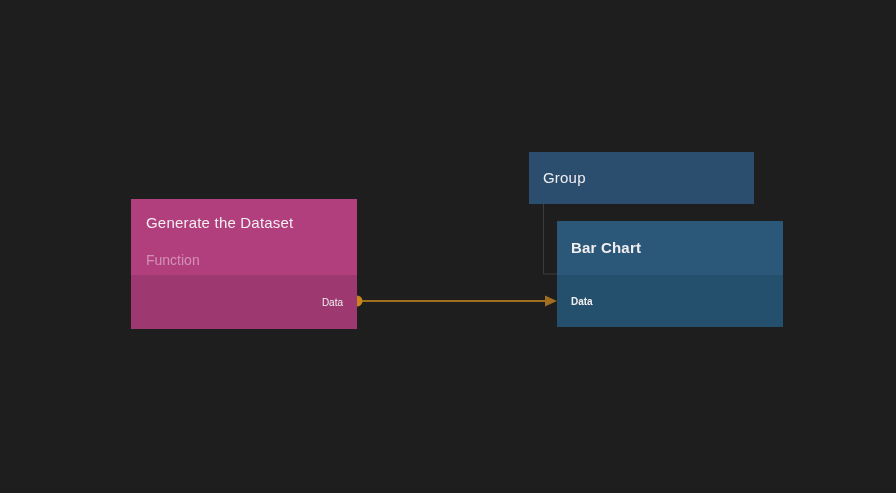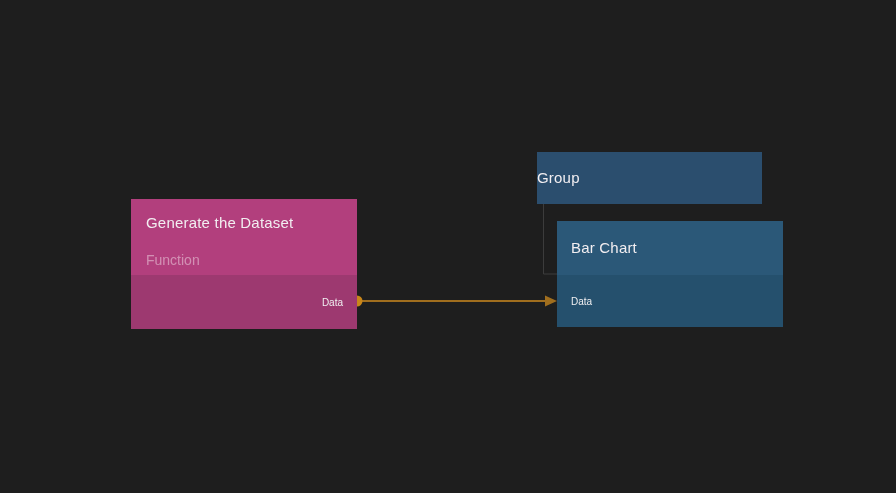--- a/index.html
+++ b/index.html
@@ -55,24 +55,24 @@
   }
   .port-label {
     font-size:10px;
     color:#f0eff1;
     white-space:nowrap;
   }
   
   .node-group {
     left:529px; top:152px; width:225px; height:52px;
     display:flex; align-items:center;
-    margin-left:8px;
+    padding-left:14px;
   }
   
-  .node-barchart { left:557px; top:221px; width:226px; height:106px; }
+  .node-barchart { left:557px; top:221px; width:226px; height:106px;font-weight:bold; }
   .node-barchart .node-head {
     height:54px;
     display:flex; align-items:center;
     padding-left:14px;
   }
   .node-barchart .node-body {
     height:52px;
     padding-left:14px;
   }
 </style>

